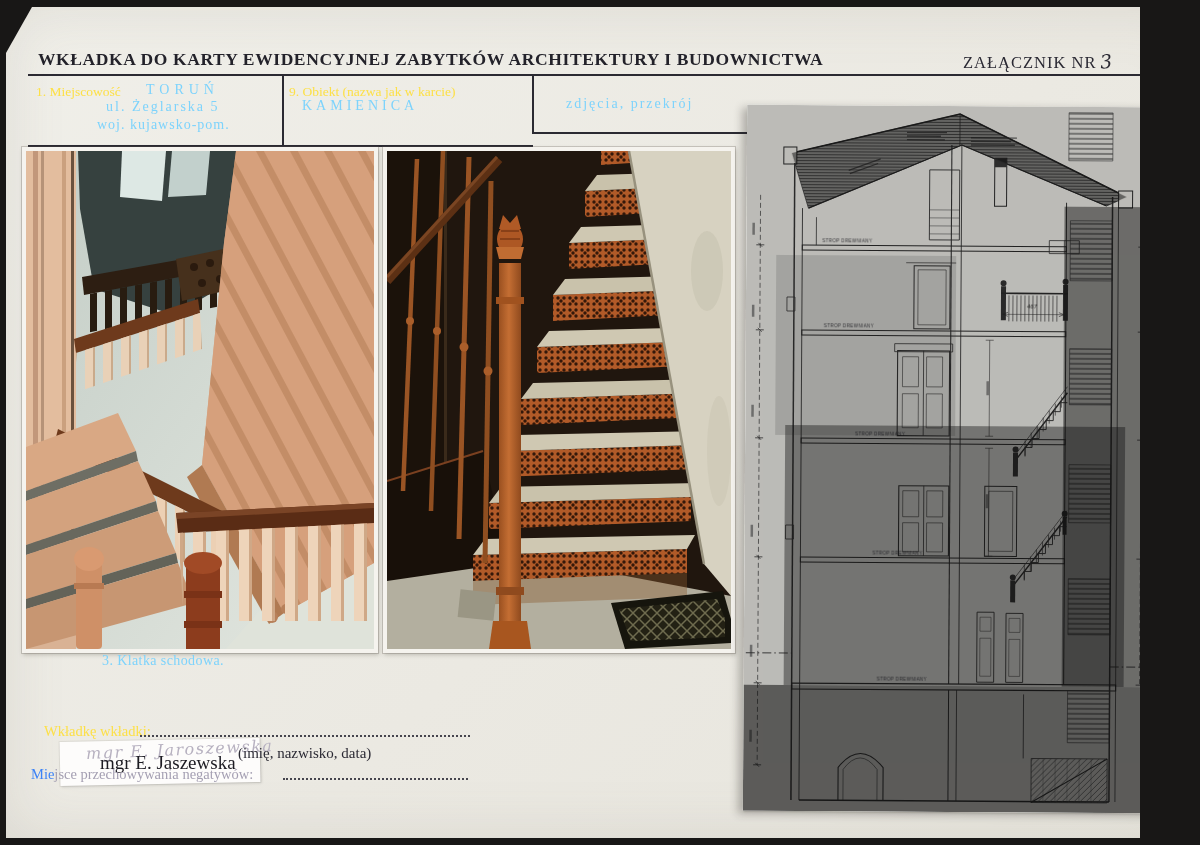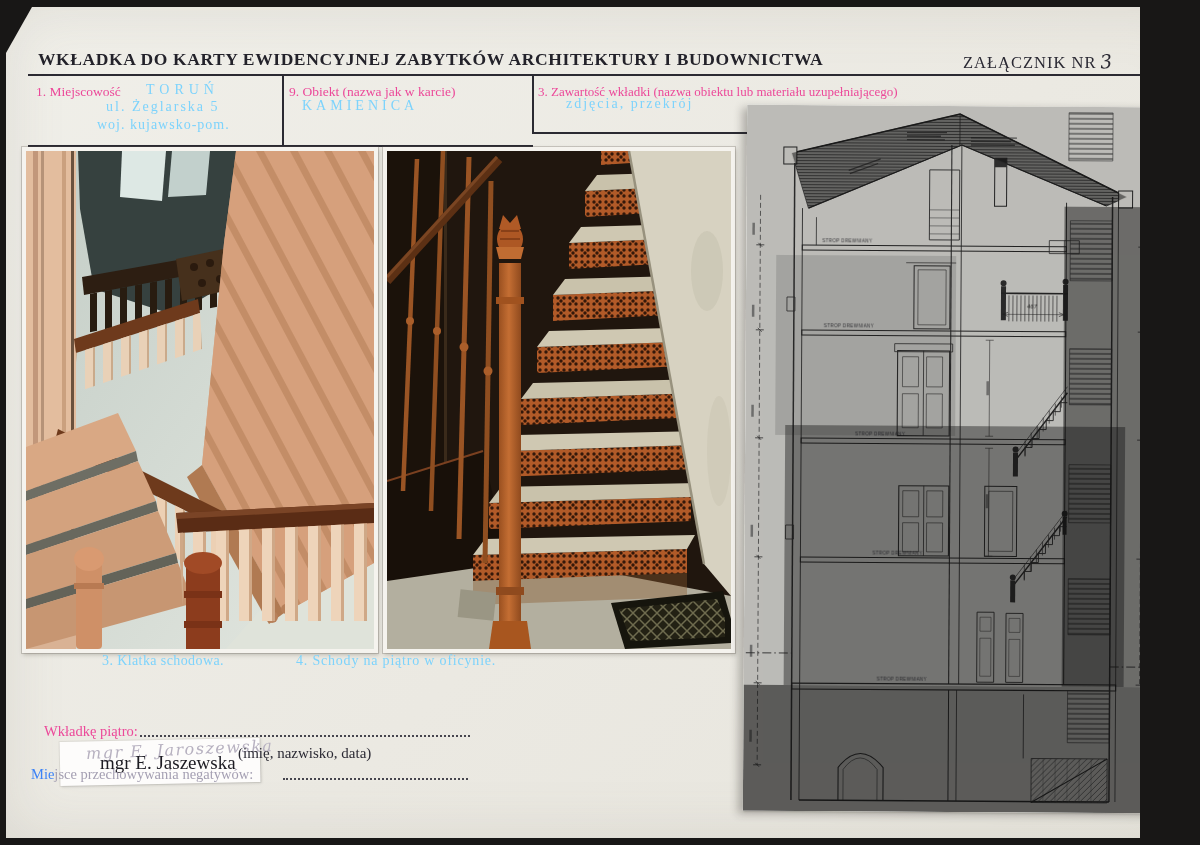--- a/index.html
+++ b/index.html
@@ -11,21 +11,21 @@
         box-shadow:inset 0 0 60px rgba(120,115,100,.15);}
   .abs{position:absolute;}
   .title{left:38px;top:49px;font-size:17.5px;letter-spacing:.6px;color:#23222a;
          font-weight:bold;font-stretch:normal;white-space:nowrap;z-index:2;}
   .attach{left:963px;top:50px;font-size:16.5px;letter-spacing:1px;color:#2a2933;z-index:2;white-space:nowrap;}
   .att-num{font-family:"DejaVu Serif",serif;font-style:italic;font-size:19px;display:inline-block;
            transform:rotate(-6deg);margin-left:4px;}
   .rule{left:28px;top:74px;width:1147px;height:2px;background:#2b2a32;z-index:2;}
   .vline{width:1.5px;background:#2b2a32;z-index:2;}
   .hline{height:1.5px;background:#2b2a32;z-index:2;}
-  .flabel{font-size:13.5px;color:#ec4899;z-index:2;white-space:nowrap;}
+  .flabel{font-size:13.5px;color:#fde047;z-index:2;white-space:nowrap;}
   .typed{font-family:Liberation Serif, serif;color:#7dd3fc;z-index:2;white-space:nowrap;}
   .photo{background:#f5f3ee;box-shadow:0 0 0 1px rgba(90,85,75,.25),1px 2px 4px rgba(60,55,45,.25);z-index:2;}
   .photo svg{position:absolute;left:4px;top:4px;}
   .sheet{left:745px;top:106px;width:413px;height:706px;background:#f8f7f2;z-index:3;
          transform:rotate(.35deg);box-shadow:-5px 3px 8px rgba(40,38,32,.3),1px 1px 2px rgba(40,38,32,.2);}
   .sheet svg{position:absolute;left:0;top:0;}
   .dlabel{position:absolute;font-family:"Liberation Sans",sans-serif;font-size:4.5px;letter-spacing:.4px;
           color:#15151a;opacity:.85;filter:blur(.25px);white-space:nowrap;z-index:4;}
   .ddim{position:absolute;font-family:"Liberation Sans",sans-serif;font-style:italic;font-size:6px;
         color:#111;opacity:.8;filter:blur(.2px);z-index:4;}
@@ -58,21 +58,20 @@
   <div class="abs hline" style="left:532px;top:132px;width:217px;"></div>
 
   <div class="abs flabel" style="left:36px;top:84px;">1. Miejscowość</div>
   <div class="abs typed" style="left:146px;top:82px;font-size:14px;letter-spacing:5px;">TORUŃ</div>
   <div class="abs typed" style="left:106px;top:99px;font-size:14px;letter-spacing:2px;">ul. Żeglarska 5</div>
   <div class="abs typed" style="left:97px;top:117px;font-size:14px;letter-spacing:1px;">woj. kujawsko-pom.</div>
 
   <div class="abs flabel" style="left:289px;top:84px;">9. Obiekt (nazwa jak w karcie)</div>
   <div class="abs typed" style="left:302px;top:98px;font-size:14px;letter-spacing:4px;">KAMIENICA</div>
 
-  <div class="abs flabel" style="left:538px;top:84px;font-size:13px;">3. Zawartość wkładki (nazwa obiektu lub materiału uzupełniającego)</div>
   <div class="abs typed" style="left:566px;top:96px;font-size:14px;letter-spacing:2px;">zdjęcia, przekrój</div>
 
   <div class="abs photo" style="left:22px;top:147px;width:356px;height:506px;">
     <svg width="348" height="498" viewBox="0 0 348 498">
       <defs>
         <linearGradient id="p1wall" x1="0" y1="0" x2="1" y2="1">
           <stop offset="0" stop-color="#c3cdc6"></stop>
             <stop offset="1" stop-color="#e3e7e0"></stop>
         </linearGradient>
         <pattern id="p1stripes" width="30" height="30" patternUnits="userSpaceOnUse" patternTransform="rotate(62)">
@@ -237,21 +236,20 @@
         <polygon points="106,470 140,470 144,498 102,498" fill="#a8561f"></polygon>
         <ellipse cx="123" cy="88" rx="13" ry="15" fill="#ad5724"></ellipse>
         <polygon points="109,96 137,96 134,108 112,108" fill="#c06c32"></polygon>
         <polygon points="112,78 134,78 130,64 123,72 116,64" fill="#b05a26"></polygon>
         <path d="M114,80 L132,80 M113,88 L133,88" stroke="#7c3a14" stroke-width="1.5"></path>
       </g>
     </svg>
   </div>
 
   <div class="abs typed" style="left:102px;top:653px;font-size:14px;letter-spacing:.4px;">3. Klatka schodowa.</div>
-  <div class="abs typed" style="left:296px;top:653px;font-size:14px;letter-spacing:.8px;">4. Schody na piątro w oficynie.</div>
 
   <div class="abs sheet">
     <svg width="413" height="706" viewBox="0 0 413 706">
       <defs>
         <pattern id="dhatchH" width="4" height="3" patternUnits="userSpaceOnUse">
           <path d="M0,1.5 H4" stroke="#4a4a4a" stroke-width="0.8"></path>
         </pattern>
         <pattern id="dbandH" width="32" height="5" patternUnits="userSpaceOnUse">
           <path d="M0,2 H32" stroke="#333" stroke-width="1"></path>
         </pattern>
@@ -442,21 +440,21 @@
     <div class="dlabel" style="left:76px;top:133px;">STROP DREWNIANY</div>
     <div class="dlabel" style="left:78px;top:218px;">STROP DREWNIANY</div>
     <div class="dlabel" style="left:110px;top:326px;">STROP DREWNIANY</div>
     <div class="dlabel" style="left:128px;top:445px;">STROP DREWNIANY</div>
     <div class="dlabel" style="left:133px;top:571px;">STROP DREWNIANY</div>
     <div class="ddim" style="left:281px;top:197px;">467</div>
   </div>
 
   <div class="abs typed" style="left:1162px;top:716px;font-size:14px;z-index:4;">r.</div>
   <div class="abs dotline" style="left:140px;top:735px;width:330px;"></div>
-  <div class="abs flabel" style="left:44px;top:723px;font-size:14.5px;">Wkładkę piątro:</div>
+  <div class="abs flabel" style="left:44px;top:723px;font-size:14.5px;">Wkładkę wkładki:</div>
   <div class="abs hint" style="left:238px;top:745px;">(imię, nazwisko, data)</div>
 
   <div class="abs sticker"></div>
   <div class="abs handwrit">mgr E. Jaroszewska</div>
   <div class="abs printed">mgr E. Jaszewska</div>
 
   <div class="abs negline">
     <span class="neg-pre">Mie</span><span class="neg-rest">jsce przechowywania negatywów:</span>
   </div>
   <div class="abs dotline" style="left:283px;top:778px;width:185px;"></div>

